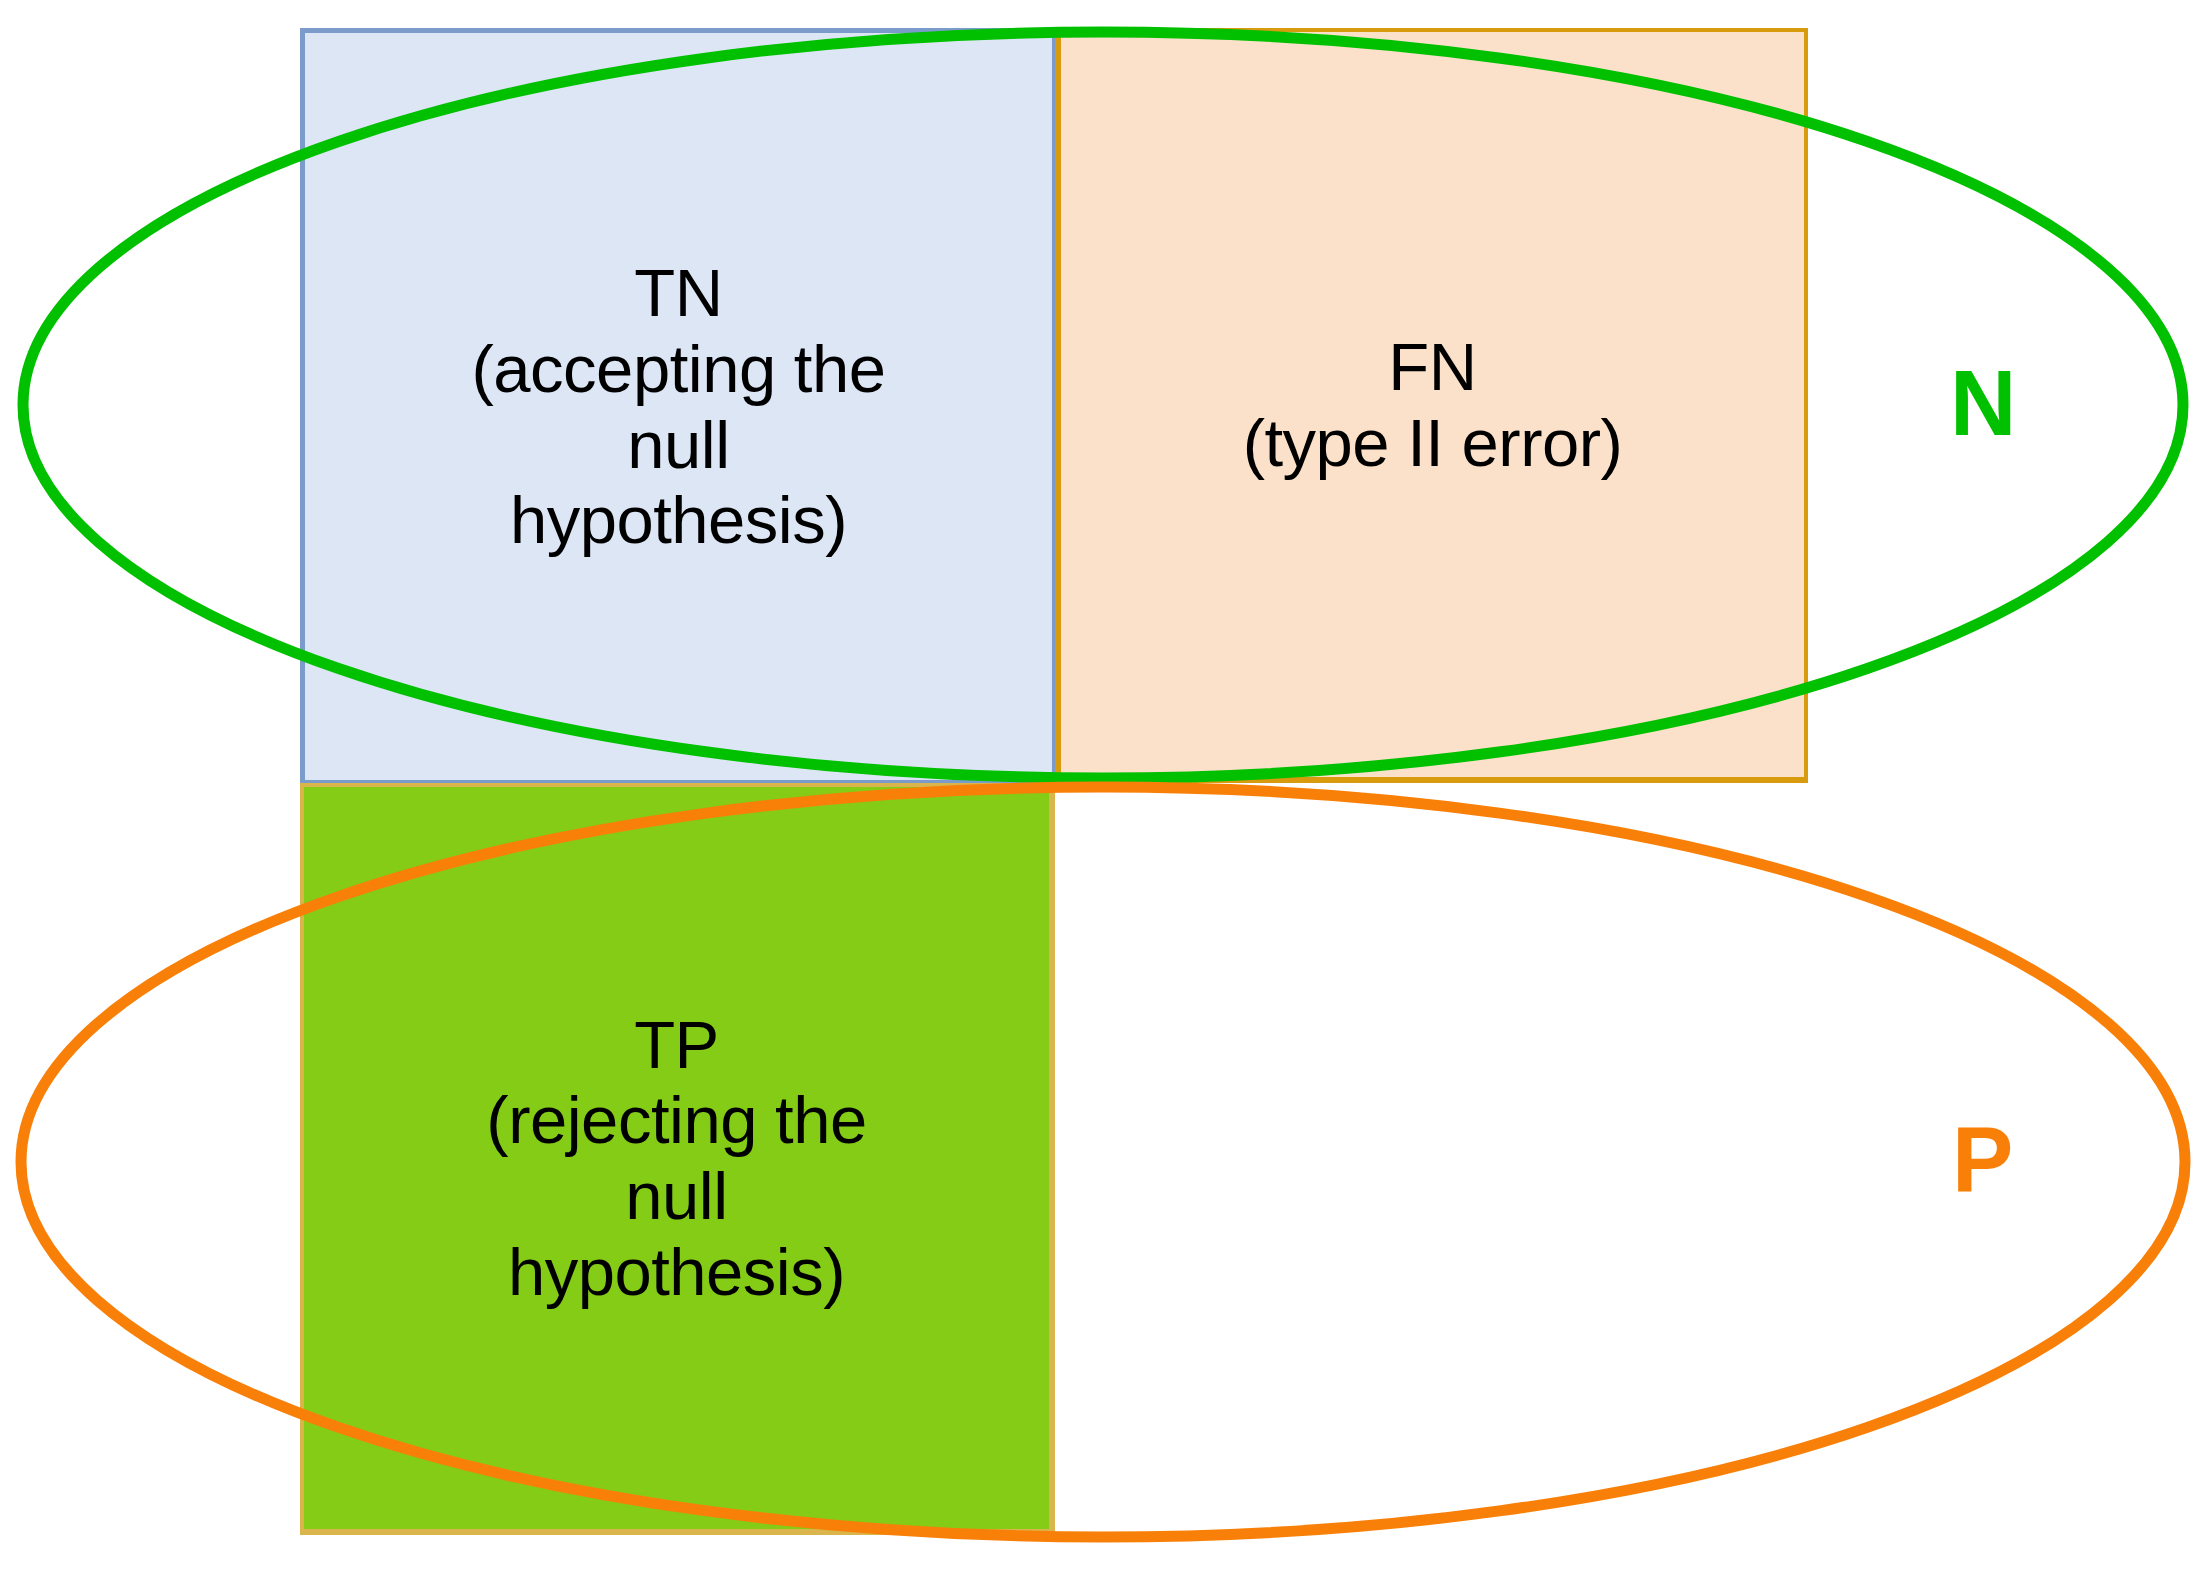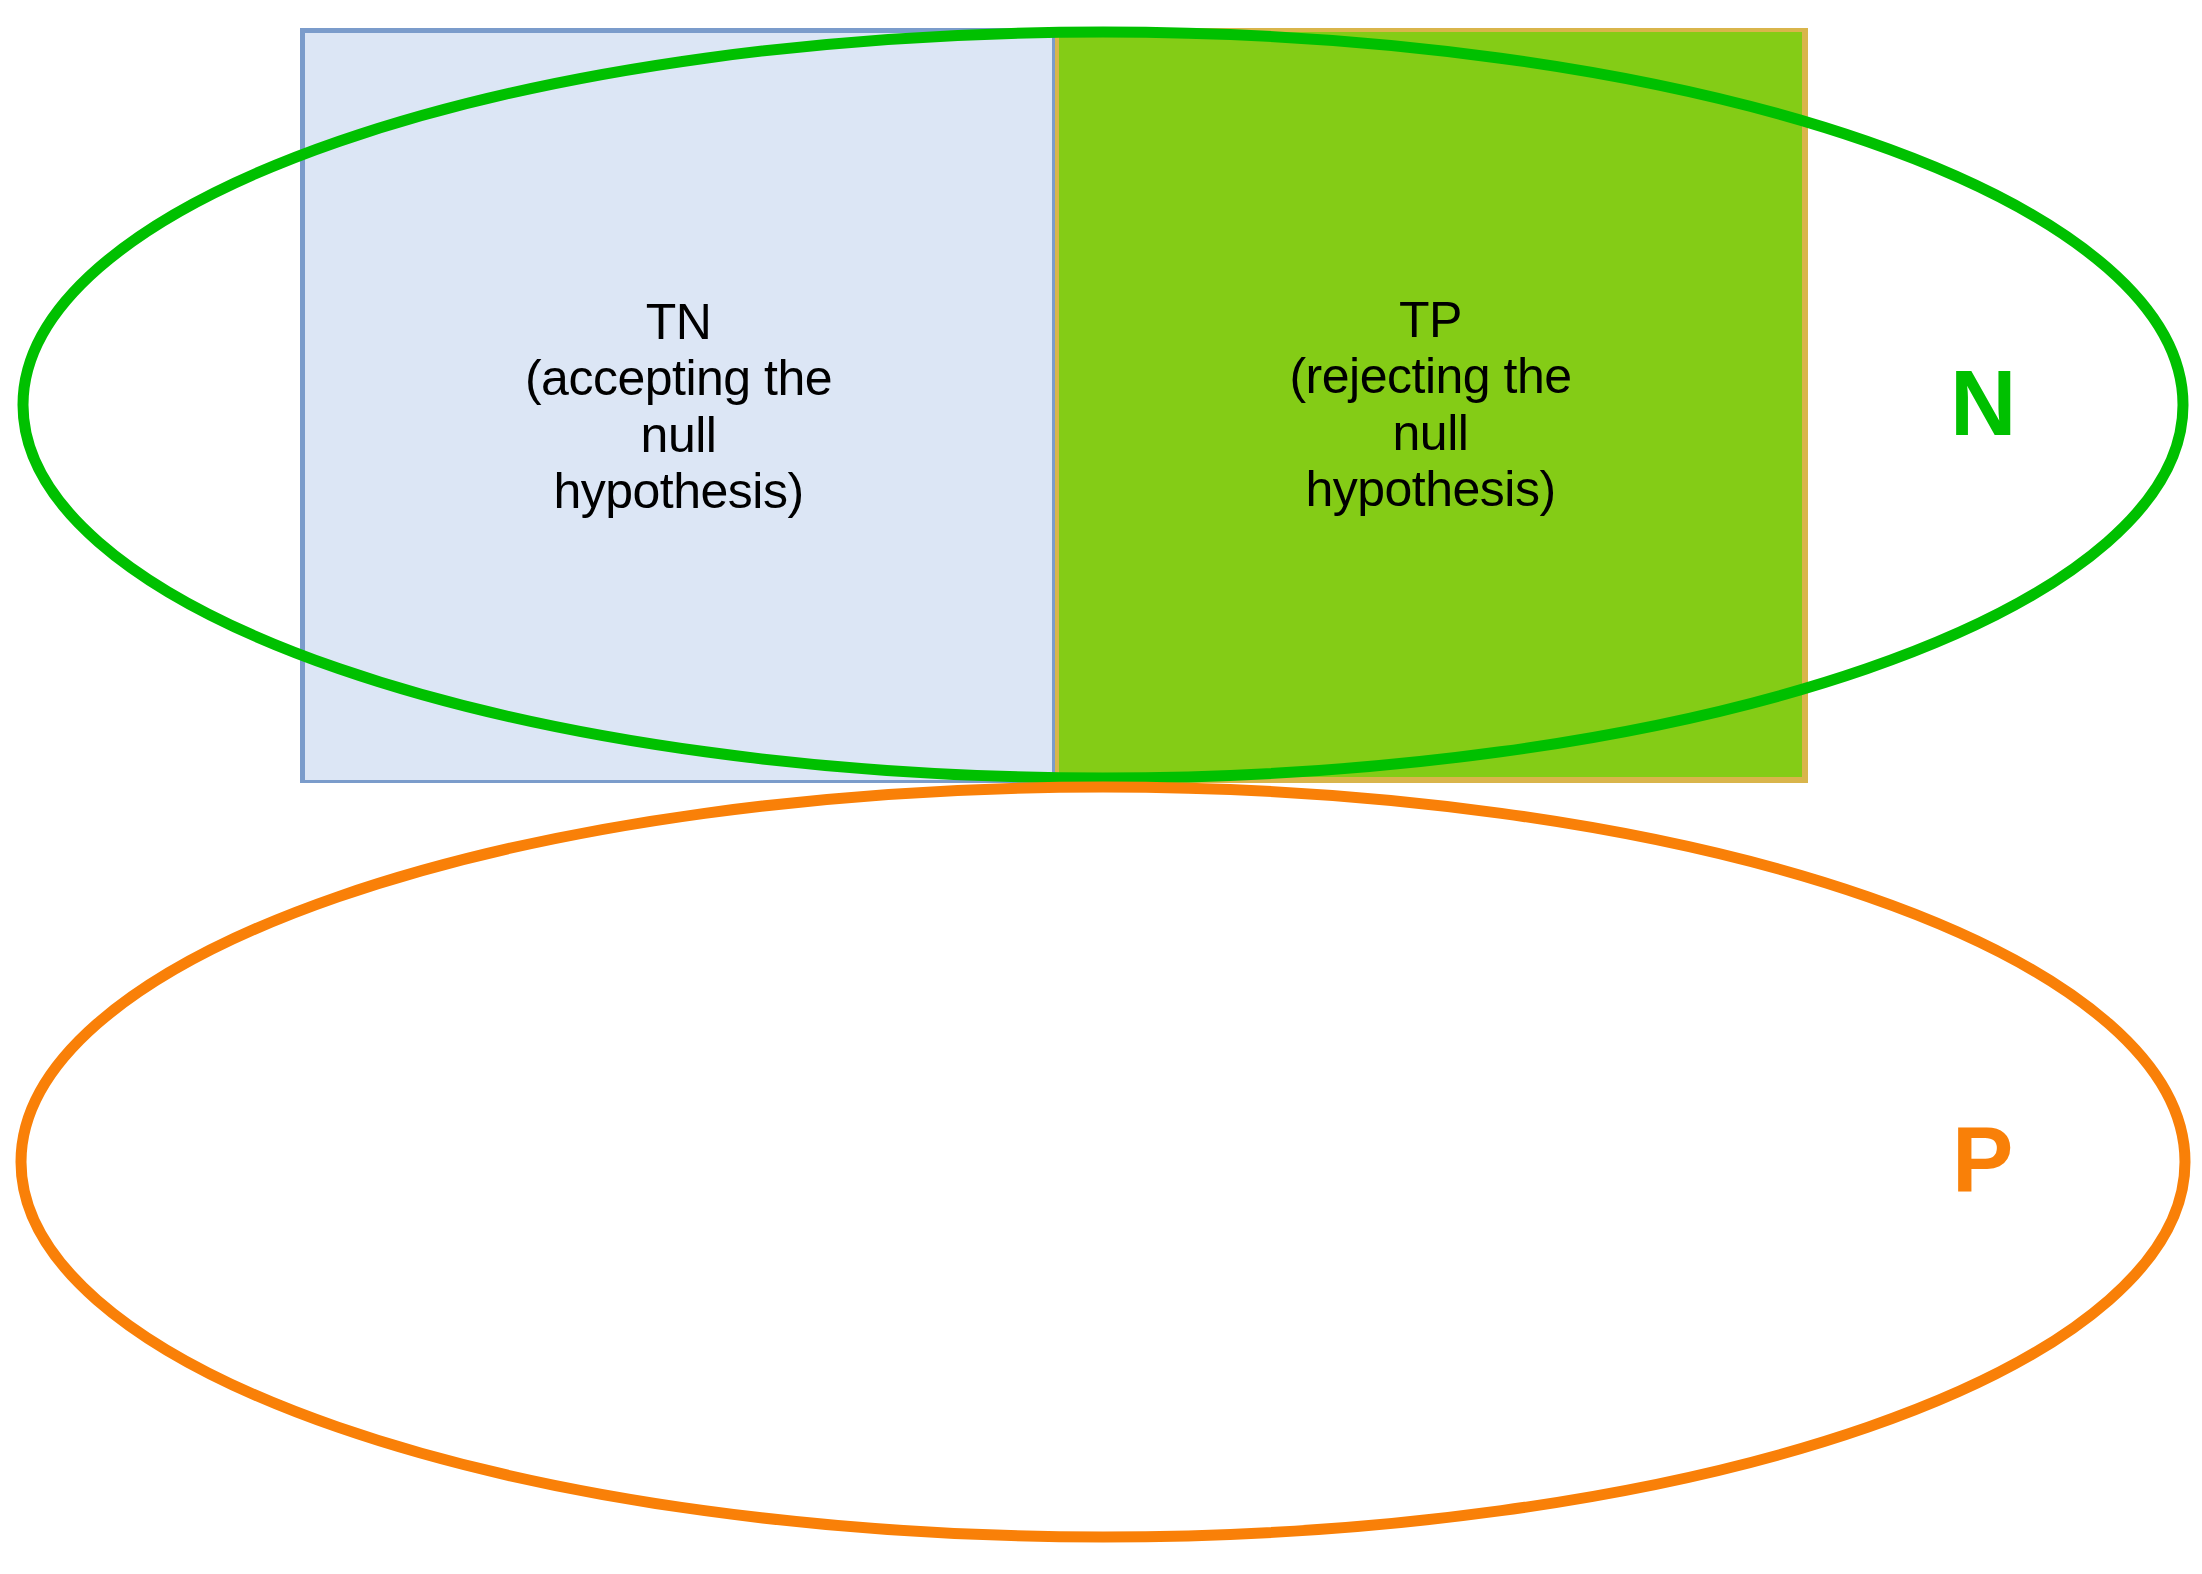--- a/index.html
+++ b/index.html
@@ -32,21 +32,21 @@
     z-index: 1;
   }
   .cell {
     position: relative;
     box-sizing: border-box;
     display: flex;
     align-items: center;
     justify-content: center;
     text-align: center;
     color: #000000;
-    font-size: 50px;
+    font-size: 67px;
     line-height: 1.13;
     letter-spacing: -0.5px;
     padding: 0 14px;
   }
   .cell .cell-text {
     display: block;
     white-space: pre-line;
   }
   .cell-tn {
     background: #dce6f5;
@@ -108,20 +108,24 @@
 
 <div id="stage">
 
   <div id="matrix">
     <div class="cell cell-tn">
       <span class="cell-text">TN
 (accepting the
 null
 hypothesis)</span>
     </div>
+    <div class="cell cell-fn">
+      <span class="cell-text">FN
+(type II error)</span>
+    </div>
     <div class="cell cell-tp">
       <span class="cell-text">TP
 (rejecting the
 null
 hypothesis)</span>
     </div>
   </div>
 
   <svg id="ellipses" viewBox="0 0 2202 1574">
     <ellipse cx="1103" cy="405" rx="1080" ry="373" fill="none" stroke="#00c000" stroke-width="11"></ellipse>

